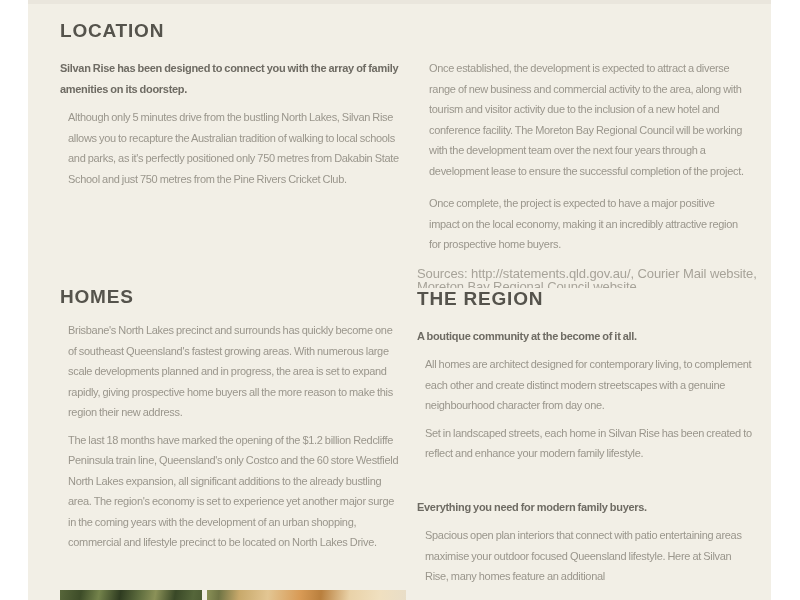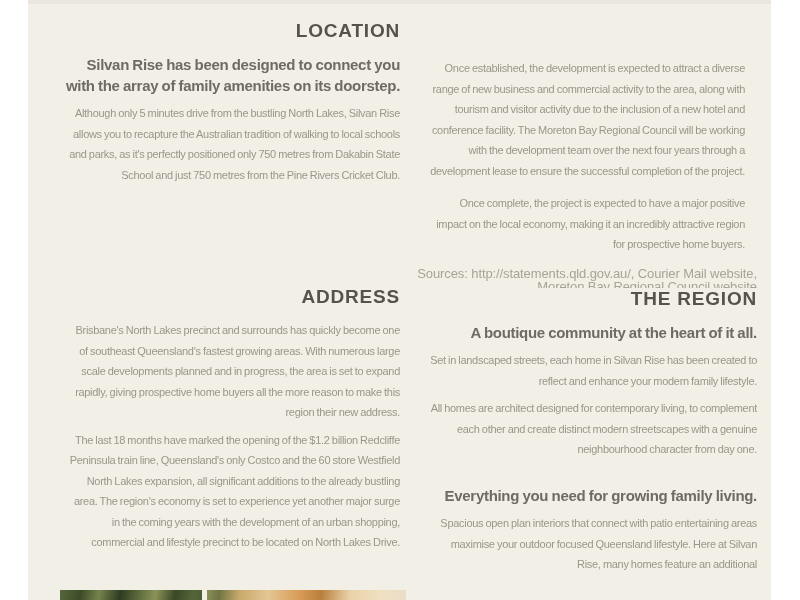--- a/index.html
+++ b/index.html
@@ -23,38 +23,37 @@
   .top-strip {
     position: absolute;
     left: 0; top: 0;
     width: 100%; height: 4px;
     background: #EAE6DD;
   }
   .block {
     position: absolute;
     width: 340px;
     background: #F2EFE6;
-    text-align: right;
   }
   .heading {
     font-size: 19px;
     font-weight: bold;
     color: #55534C;
     letter-spacing: 0.8px;
     margin: 0 0 12px 0;
     line-height: 22px;
   }
   .lead {
-    font-size: 15px;
+    font-size: 11px;
     font-weight: bold;
     color: #6E6B63;
     line-height: 21px;
     letter-spacing: -0.3px;
     word-spacing: -0.5px;
-    margin: 4px 0 7px 0;
+    margin: 16px 0 7px 0;
   }
   .body-p {
     font-size: 11px;
     color: #9A968C;
     line-height: 20.5px;
     letter-spacing: -0.3px;
     word-spacing: -0.5px;
     margin: 0 0 7px 8px;
   }
   .body-p.cont { margin: 12px; }
@@ -91,38 +90,38 @@
 <div class="page">
   <div class="top-strip"></div>
 
   <div class="block" style="left:32px; top:20px;">
     <h2 class="heading">LOCATION</h2>
     <p class="lead">Silvan Rise has been designed to connect you with the array of family amenities on its doorstep.</p>
     <p class="body-p">Although only 5 minutes drive from the bustling North Lakes, Silvan Rise allows you to recapture the Australian tradition of walking to local schools and parks, as it's perfectly positioned only 750 metres from Dakabin State School and just 750 metres from the Pine Rivers Cricket Club.</p>
   </div>
 
   <div class="block" style="left:32px; top:286px;">
-    <h2 class="heading">ADDRESS</h2>
+    <h2 class="heading">HOMES</h2>
     <p class="body-p">Brisbane's North Lakes precinct and surrounds has quickly become one of southeast Queensland's fastest growing areas. With numerous large scale developments planned and in progress, the area is set to expand rapidly, giving prospective home buyers all the more reason to make this region their new address.</p>
     <p class="body-p">The last 18 months have marked the opening of the $1.2 billion Redcliffe Peninsula train line, Queensland's only Costco and the 60 store Westfield North Lakes expansion, all significant additions to the already bustling area. The region's economy is set to experience yet another major surge in the coming years with the development of an urban shopping, commercial and lifestyle precinct to be located on North Lakes Drive.</p>
   </div>
 
   <div class="block" style="left:389px; top:46px;">
     <p class="body-p cont">Once established, the development is expected to attract a diverse range of new business and commercial activity to the area, along with tourism and visitor activity due to the inclusion of a new hotel and conference facility. The Moreton Bay Regional Council will be working with the development team over the next four years through a development lease to ensure the successful completion of the project.</p>
     <p class="body-p cont">Once complete, the project is expected to have a major positive impact on the local economy, making it an incredibly attractive region for prospective home buyers.</p>
     <p class="sources">Sources: http://statements.qld.gov.au/, Courier Mail website, Moreton Bay Regional Council website</p>
   </div>
 
   <div class="block" style="left:389px; top:288px;">
     <h2 class="heading">THE REGION</h2>
-    <p class="lead">A boutique community at the heart of it all.</p>
+    <p class="lead">A boutique community at the become of it all.</p>
+    <p class="body-p">All homes are architect designed for contemporary living, to complement each other and create distinct modern streetscapes with a genuine neighbourhood character from day one.</p>
     <p class="body-p">Set in landscaped streets, each home in Silvan Rise has been created to reflect and enhance your modern family lifestyle.</p>
-    <p class="body-p">All homes are architect designed for contemporary living, to complement each other and create distinct modern streetscapes with a genuine neighbourhood character from day one.</p>
   </div>
 
   <div class="block" style="left:389px; top:481px;">
-    <p class="lead">Everything you need for growing family living.</p>
+    <p class="lead">Everything you need for modern family buyers.</p>
     <p class="body-p">Spacious open plan interiors that connect with patio entertaining areas maximise your outdoor focused Queensland lifestyle. Here at Silvan Rise, many homes feature an additional</p>
   </div>
 
   <div class="photo photo-trees"></div>
   <div class="photo photo-park"></div>
 </div>
 
 </body></html>

